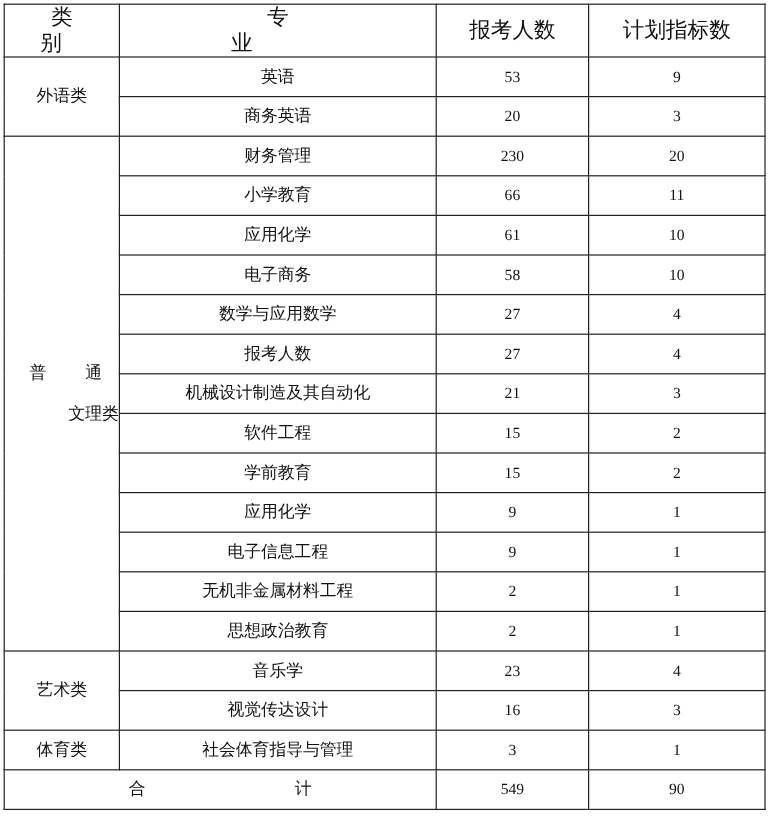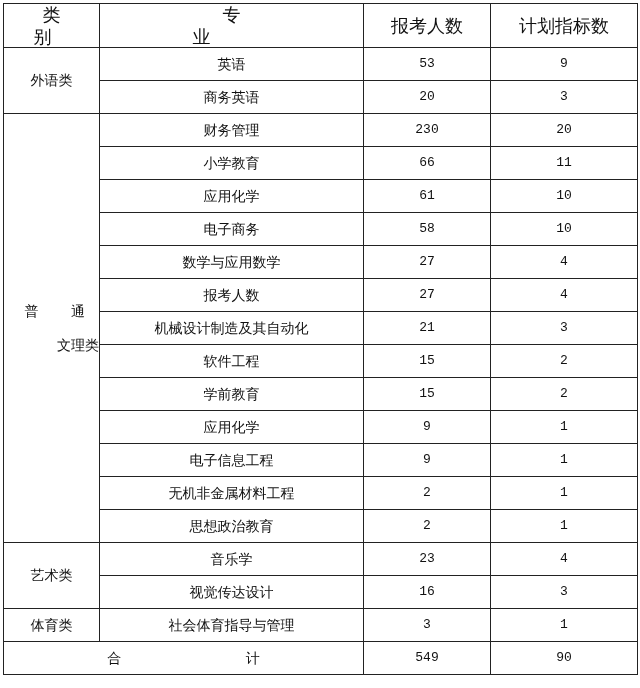--- a/index.html
+++ b/index.html
@@ -4,21 +4,21 @@
 <style>
   html, body { margin: 0; padding: 0; background: #ffffff; }
   body { width: 640px; height: 688px; position: relative; overflow: hidden;
          font-family: "DejaVu Sans", "Liberation Sans", sans-serif; color: #111; }
   table { position: absolute; left: 3px; top: 3px; border-collapse: collapse;
           table-layout: fixed; width: 634px; }
   td, th { border: 1.5px solid #222; text-align: center; vertical-align: middle;
            font-size: 14px; height: 32px; padding: 0; line-height: 1.2; }
   th { font-weight: normal; font-size: 18px; }
   col.c1 { width: 96px; } col.c2 { width: 264px; } col.c3 { width: 127px; } col.c4 { width: 147px; }
-  .num { font-family: Liberation Mono, monospace; font-size: 13px; }
+  .num { font-family: Liberation Serif, serif; font-size: 13px; }
   .spread { letter-spacing: 18px; padding-left: 18px; }
   .spread-wide { letter-spacing: 60px; padding-left: 60px; }
   .cat2 { line-height: 34px; text-align: right; }
 </style>
 </head>
 <body>
 
 <table>
   <colgroup>
       <col class="c1">

